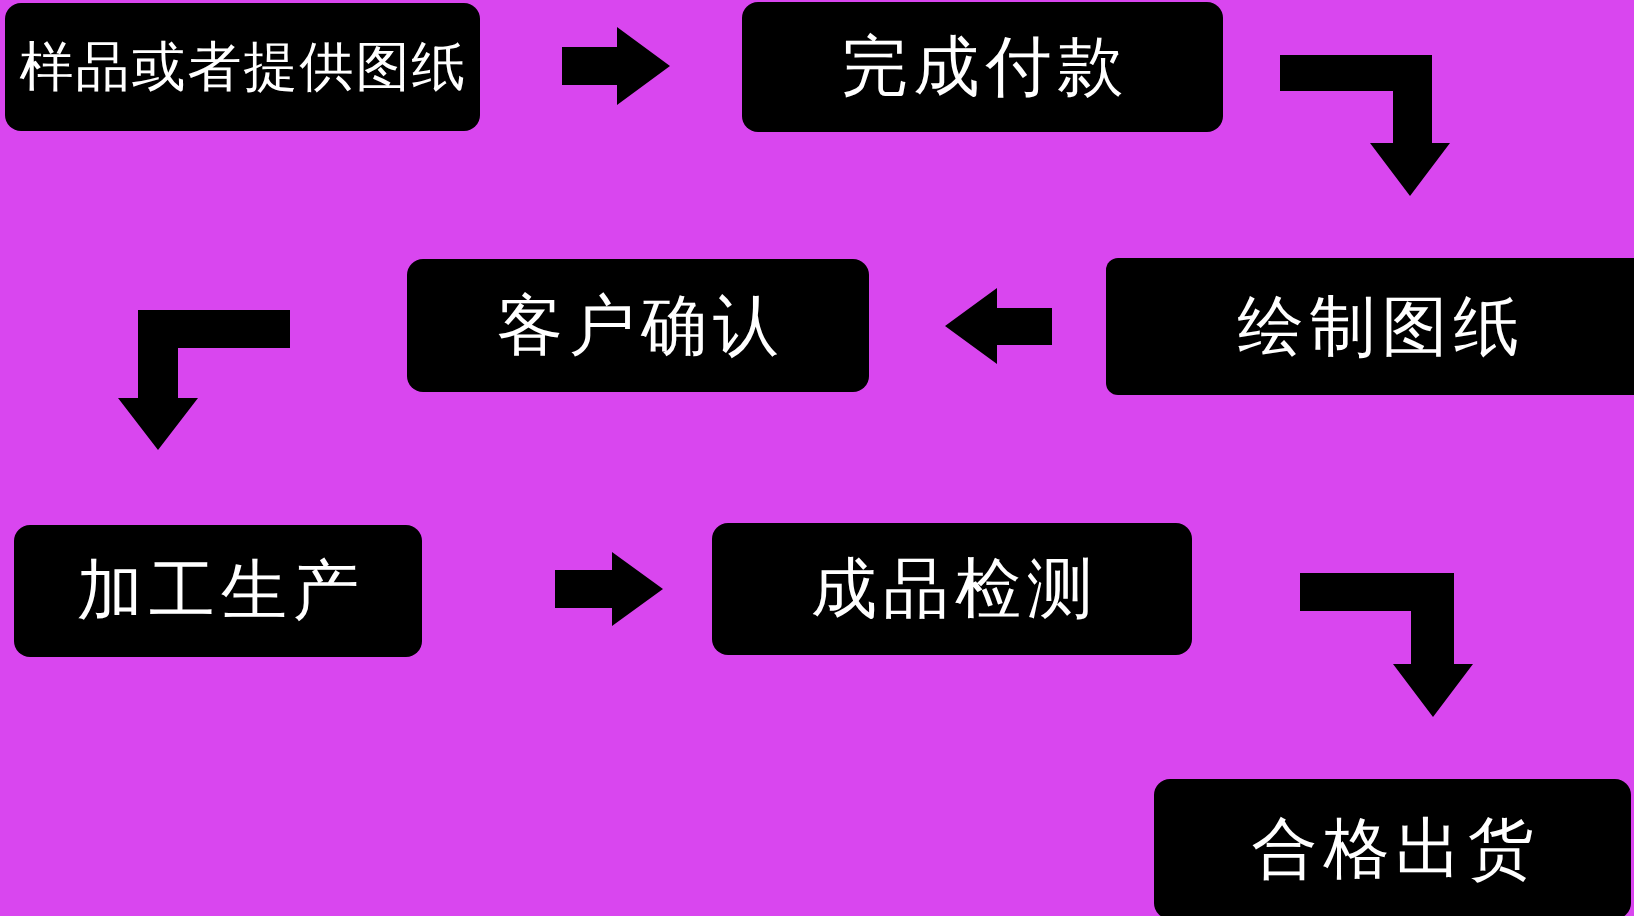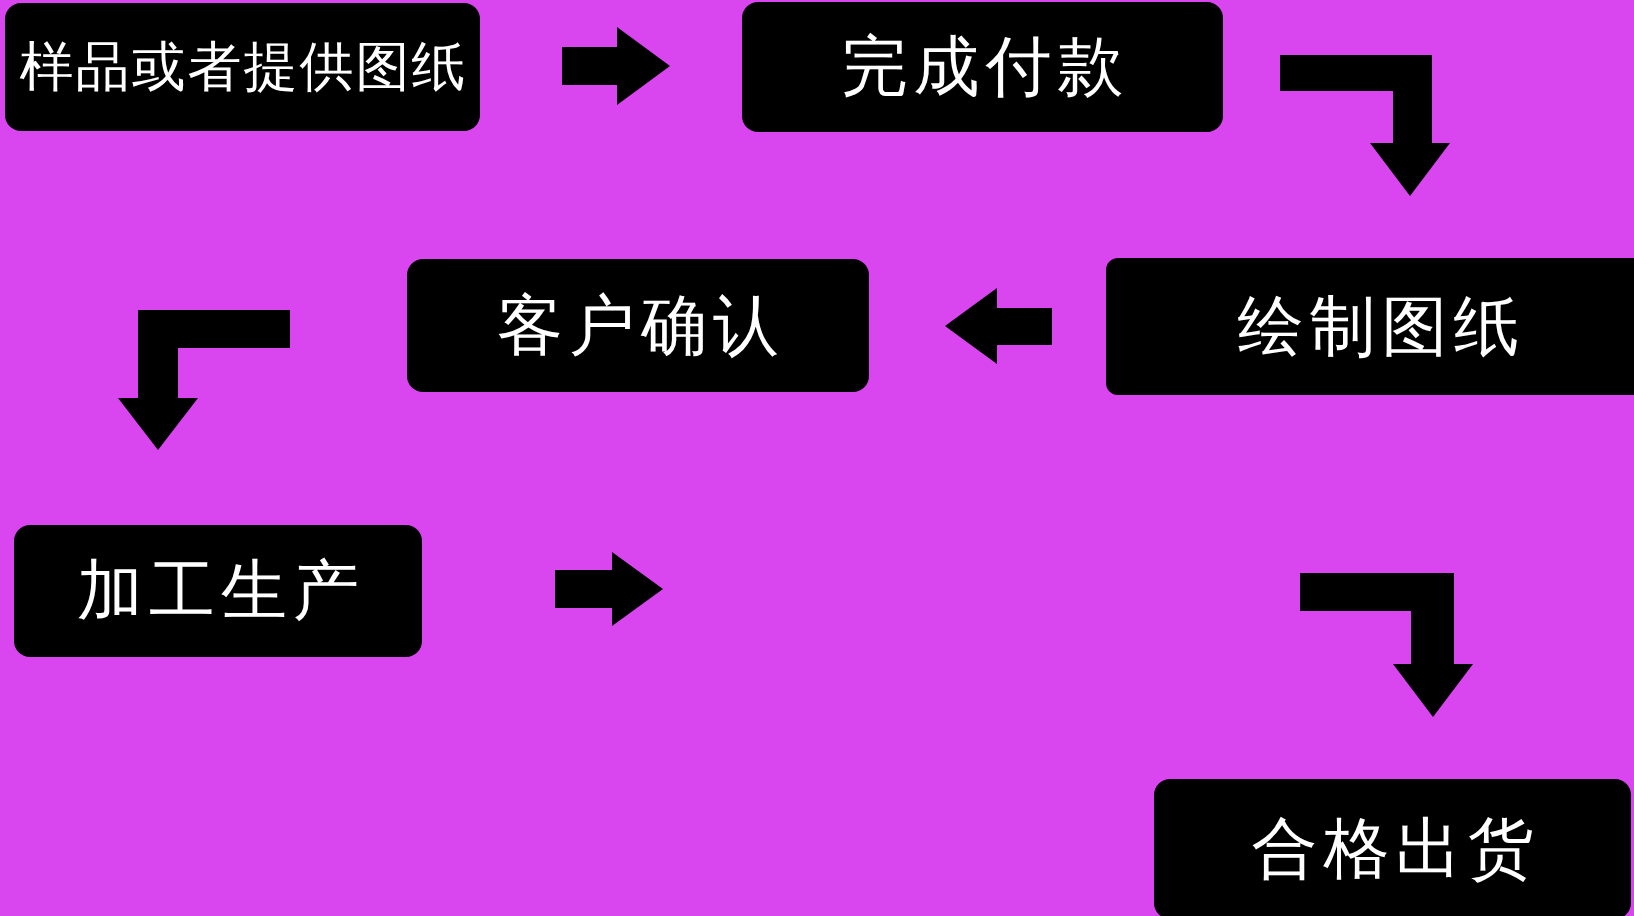--- a/index.html
+++ b/index.html
@@ -87,18 +87,21 @@
   </div>
 
   <div class="node n4">
     <span class="label">客户确认</span>
   </div>
 
   <div class="node n5">
     <span class="label">加工生产</span>
   </div>
 
+  <div class="node n6">
+    <span class="label">成品检测</span>
+  </div>
 
   <div class="node n7">
     <span class="label">合格出货</span>
   </div>
 
 </div>
 
 </body></html>

